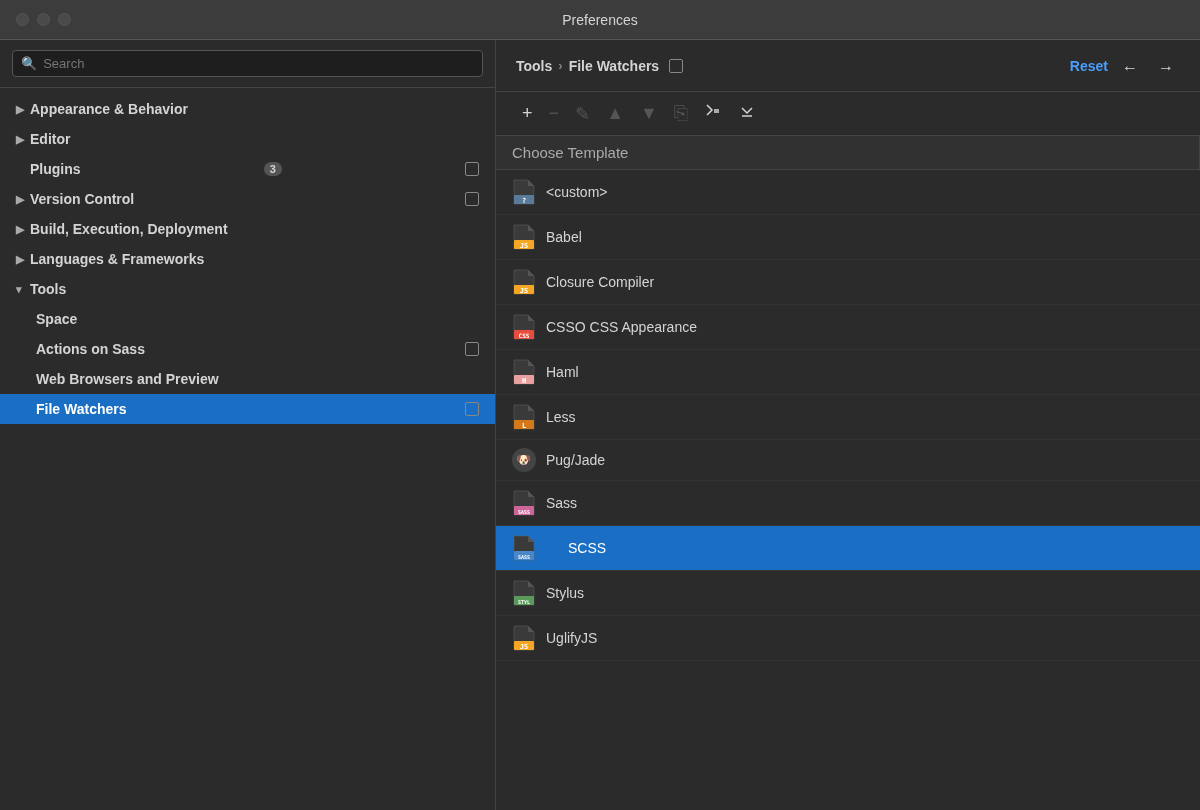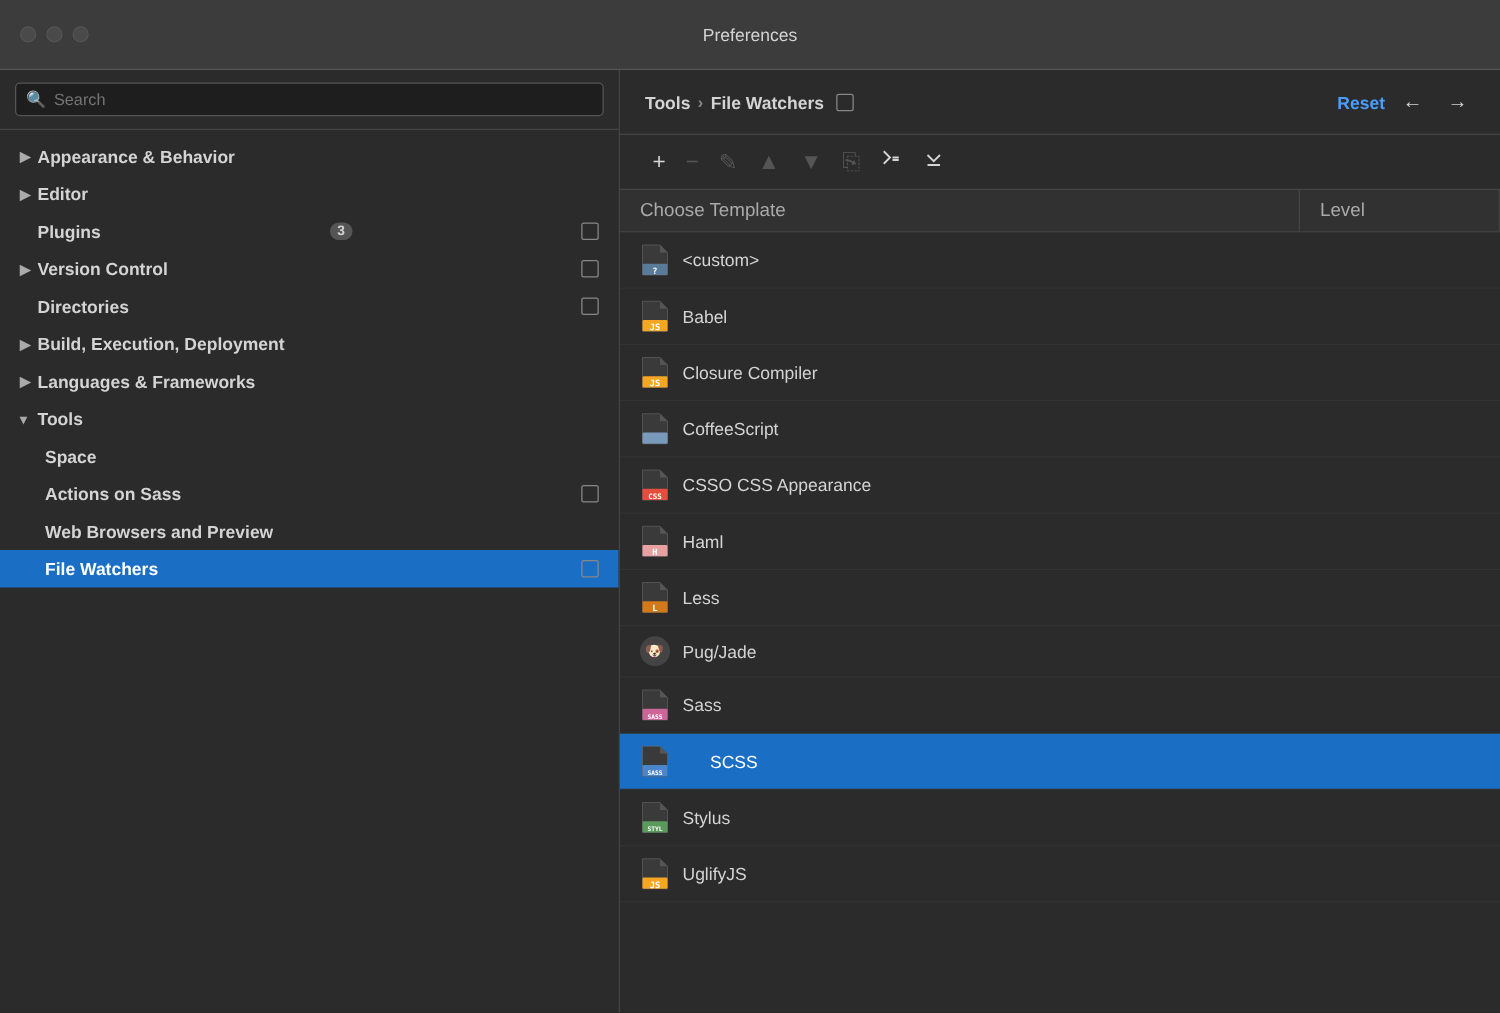--- a/index.html
+++ b/index.html
@@ -10,21 +10,21 @@
       width: 1200px;
       height: 810px;
       overflow: hidden;
       display: flex;
       flex-direction: column;
     }
 
     
     .titlebar {
       background: #3c3c3c;
-      height: 56px;
+      height: 40px;
       display: flex;
       align-items: center;
       justify-content: center;
       position: relative;
       border-bottom: 1px solid #555;
     }
     .titlebar-title {
       font-size: 14px;
       color: #d4d4d4;
       font-weight: 500;
@@ -299,27 +299,20 @@
             <span style="width: 14px; display: inline-block;"></span>
             <span>Plugins</span>
             <span class="sidebar-item-badge">3</span>
             <span class="sidebar-item-icon-sq"></span>
           </div>
         </div>
         <div class="sidebar-item bold">
           <div class="sidebar-item-row">
             <span class="chevron">▶</span>
             <span>Version Control</span>
-            <span class="sidebar-item-icon-sq"></span>
-          </div>
-        </div>
-        <div class="sidebar-item bold">
-          <div class="sidebar-item-row">
-            <span style="width: 14px; display: inline-block;"></span>
-            <span>Directories</span>
             <span class="sidebar-item-icon-sq"></span>
           </div>
         </div>
         <div class="sidebar-item bold">
           <div class="sidebar-item-row">
             <span class="chevron">▶</span>
             <span>Build, Execution, Deployment</span>
           </div>
         </div>
         <div class="sidebar-item bold">
@@ -394,21 +387,20 @@
       <button class="toolbar-btn">
         <svg width="18" height="18" viewBox="0 0 18 18">
             <path d="M4 6l5 5 5-5" stroke="#d4d4d4" fill="none" stroke-width="1.5"></path>
             <path d="M4 14h10" stroke="#d4d4d4" stroke-width="1.5"></path>
           </svg>
       </button>
     </div>
 
     <div class="table-header">
       <div class="table-header-cell main-col">Choose Template</div>
-      <div class="table-header-cell level-col">Level</div>
     </div>
 
     <div class="dropdown-list" id="dropdown-list">
     <div class="dropdown-item">
           <div style="width: 24px; height: 28px; position: relative; flex-shrink: 0;">
       <svg viewBox="0 0 24 28" width="24" height="28" xmlns="http://www.w3.org/2000/svg">
         <path d="M2 2 L16 2 L22 8 L22 26 L2 26 Z" fill="#3a3a3a" stroke="#666" stroke-width="0.5"></path>
         <path d="M16 2 L16 8 L22 8 Z" fill="#555"></path>
         <rect x="2" y="17" width="20" height="9" rx="1" fill="#5a7a9a"></rect>
         <text x="12" y="25" font-size="7" text-anchor="middle" fill="white" font-family="monospace" font-weight="bold">?</text>
@@ -436,31 +428,20 @@
         <text x="12" y="25" font-size="7" text-anchor="middle" fill="white" font-family="monospace" font-weight="bold">JS</text>
       </svg>
     </div>
           <span>Closure Compiler</span>
         </div>
         <div class="dropdown-item">
           <div style="width: 24px; height: 28px; position: relative; flex-shrink: 0;">
       <svg viewBox="0 0 24 28" width="24" height="28" xmlns="http://www.w3.org/2000/svg">
         <path d="M2 2 L16 2 L22 8 L22 26 L2 26 Z" fill="#3a3a3a" stroke="#666" stroke-width="0.5"></path>
         <path d="M16 2 L16 8 L22 8 Z" fill="#555"></path>
-        <rect x="2" y="17" width="20" height="9" rx="1" fill="#7a9abc"></rect>
-        <text x="12" y="25" font-size="7" text-anchor="middle" fill="white" font-family="monospace" font-weight="bold"></text>
-      </svg>
-    </div>
-          <span>CoffeeScript</span>
-        </div>
-        <div class="dropdown-item">
-          <div style="width: 24px; height: 28px; position: relative; flex-shrink: 0;">
-      <svg viewBox="0 0 24 28" width="24" height="28" xmlns="http://www.w3.org/2000/svg">
-        <path d="M2 2 L16 2 L22 8 L22 26 L2 26 Z" fill="#3a3a3a" stroke="#666" stroke-width="0.5"></path>
-        <path d="M16 2 L16 8 L22 8 Z" fill="#555"></path>
         <rect x="2" y="17" width="20" height="9" rx="1" fill="#e74c3c"></rect>
         <text x="12" y="25" font-size="6" text-anchor="middle" fill="white" font-family="monospace" font-weight="bold">CSS</text>
       </svg>
     </div>
           <span>CSSO CSS Appearance</span>
         </div>
         <div class="dropdown-item">
           <div style="width: 24px; height: 28px; position: relative; flex-shrink: 0;">
       <svg viewBox="0 0 24 28" width="24" height="28" xmlns="http://www.w3.org/2000/svg">
         <path d="M2 2 L16 2 L22 8 L22 26 L2 26 Z" fill="#3a3a3a" stroke="#666" stroke-width="0.5"></path>

